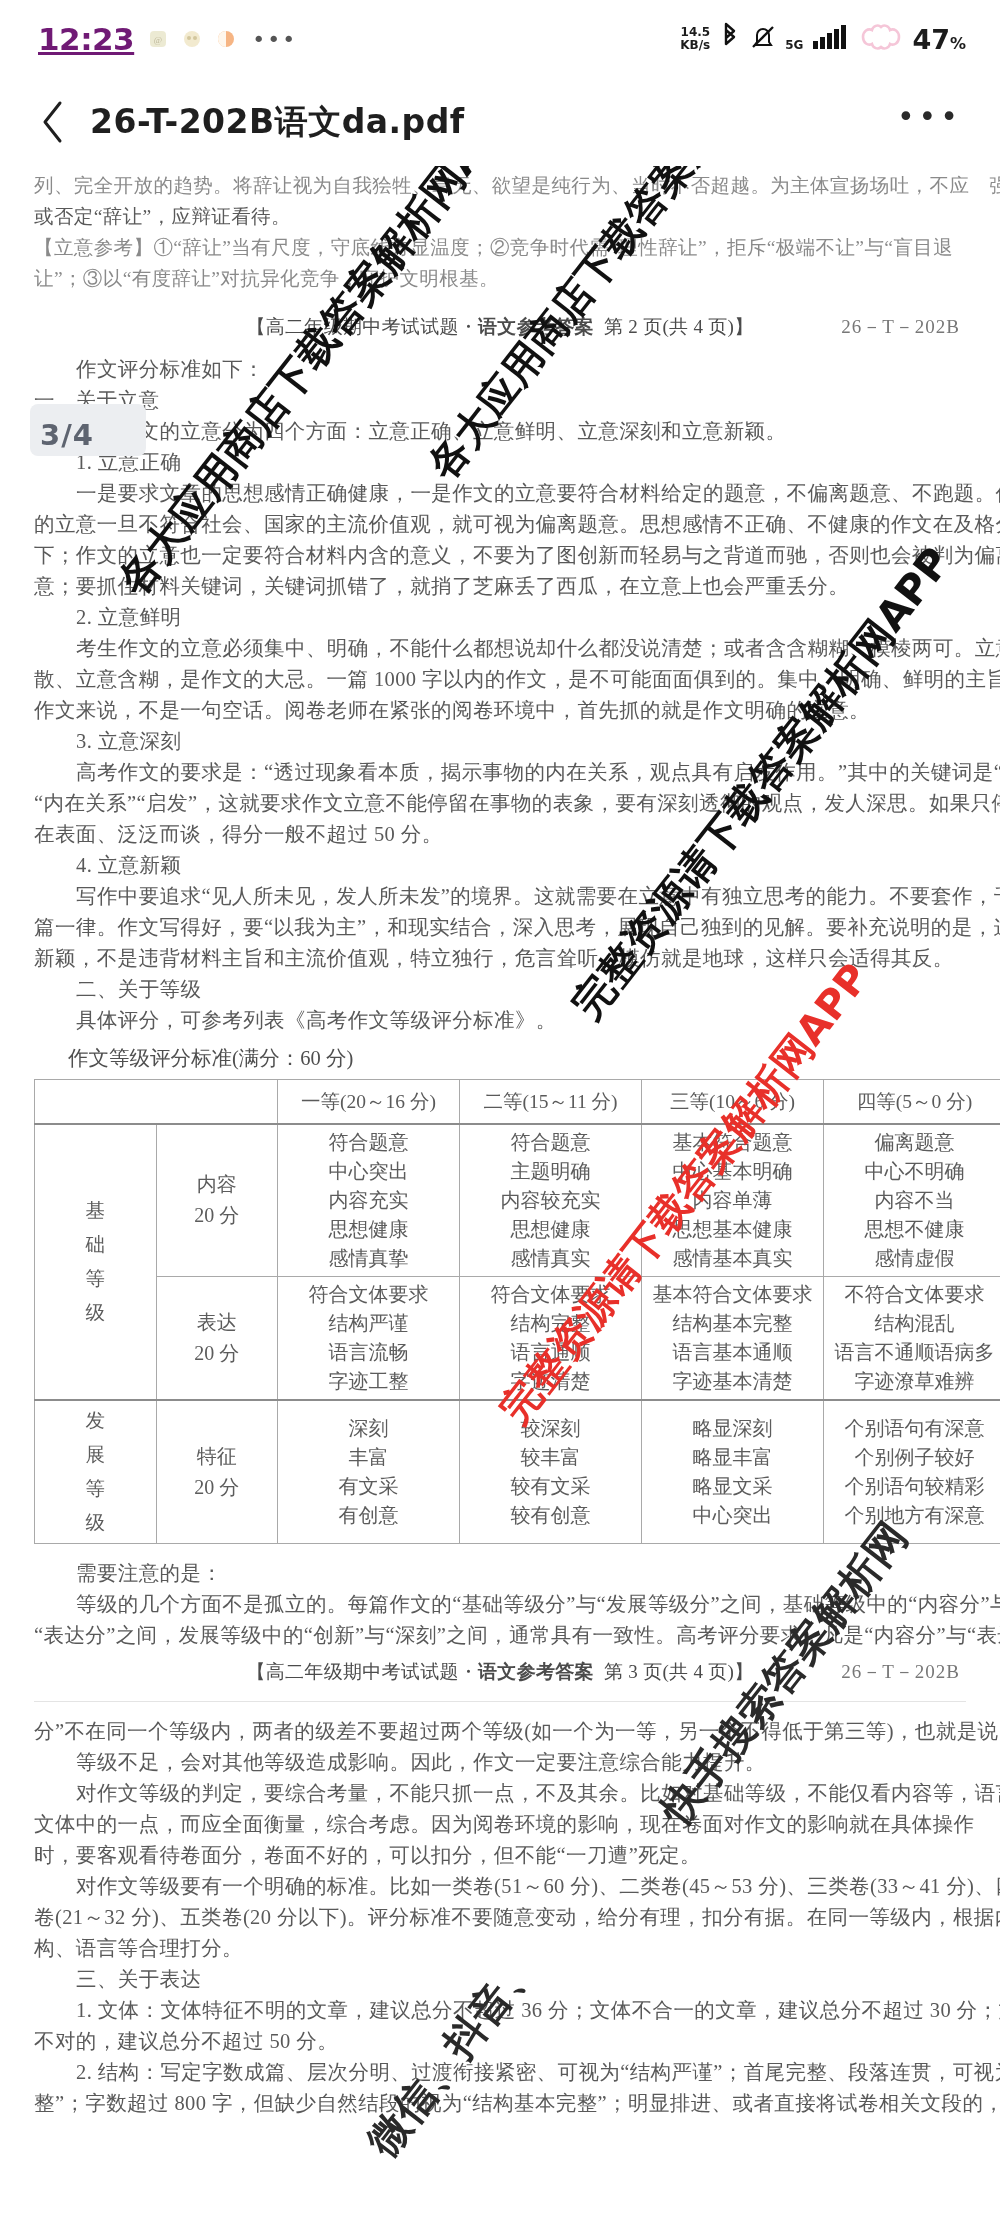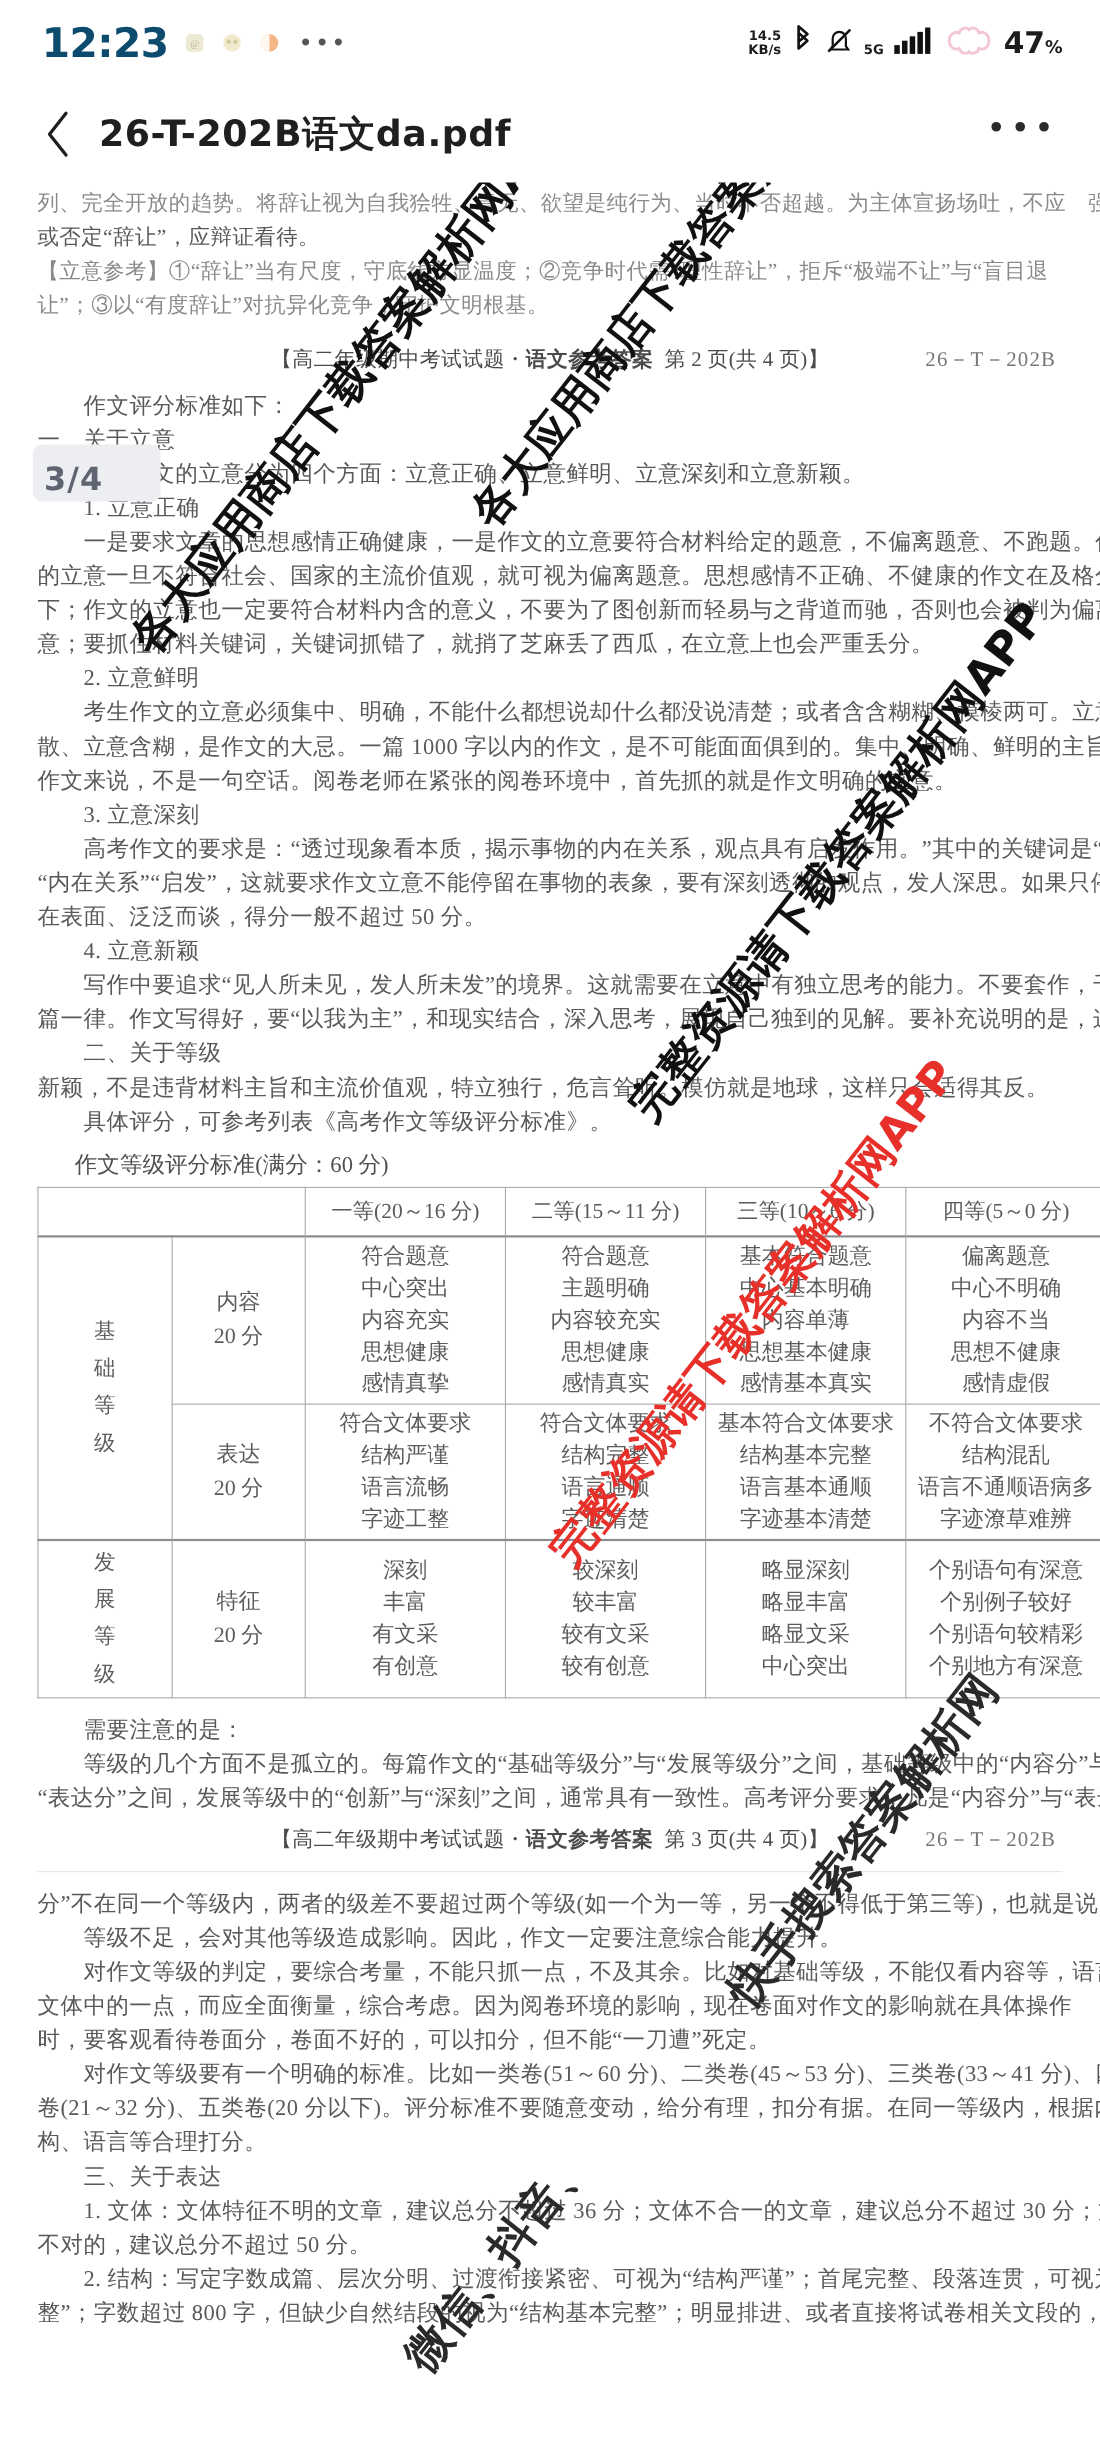--- a/index.html
+++ b/index.html
@@ -16,24 +16,25 @@
   .statusbar {
     height: 78px;
     display: flex;
     align-items: center;
     justify-content: space-between;
     padding: 0 34px 0 38px;
   }
   .sb-left { display: flex; align-items: center; gap: 14px; }
   .sb-clock {
     font-family: "DejaVu Sans", sans-serif;
-    font-size: 37px;
+    font-size: 31px;
     font-weight: 700;
-    color: #0c4a6e;
+    color: #701a75;
     letter-spacing: -0.5px;
+    text-decoration: underline;
   }
   .sb-mini-icon {
     width: 20px; height: 20px;
     display: inline-block;
     opacity: .55;
   }
   .sb-dots {
     font-family: "DejaVu Sans", sans-serif;
     font-size: 22px; color: #555; letter-spacing: 2px;
     margin-left: 2px;
@@ -334,22 +335,22 @@
         <div class="ln ind">考生作文的立意必须集中、明确，不能什么都想说却什么都没说清楚；或者含含糊糊、模棱两可。立意分</div>
         <div class="ln">散、立意含糊，是作文的大忌。一篇 1000 字以内的作文，是不可能面面俱到的。集中、明确、鲜明的主旨对高考</div>
         <div class="ln">作文来说，不是一句空话。阅卷老师在紧张的阅卷环境中，首先抓的就是作文明确的立意。</div>
         <div class="ln ind">3. 立意深刻</div>
         <div class="ln ind">高考作文的要求是：“透过现象看本质，揭示事物的内在关系，观点具有启发作用。”其中的关键词是“本质”</div>
         <div class="ln">“内在关系”“启发”，这就要求作文立意不能停留在事物的表象，要有深刻透彻的观点，发人深思。如果只停留</div>
         <div class="ln">在表面、泛泛而谈，得分一般不超过 50 分。</div>
         <div class="ln ind">4. 立意新颖</div>
         <div class="ln ind">写作中要追求“见人所未见，发人所未发”的境界。这就需要在立意中有独立思考的能力。不要套作，千</div>
         <div class="ln">篇一律。作文写得好，要“以我为主”，和现实结合，深入思考，展现自己独到的见解。要补充说明的是，这里的</div>
+        <div class="ln">新颖，不是违背材料主旨和主流价值观，特立独行，危言耸听。模仿就是地球，这样只会适得其反。</div>
         <div class="ln ind">二、关于等级</div>
-        <div class="ln">新颖，不是违背材料主旨和主流价值观，特立独行，危言耸听。模仿就是地球，这样只会适得其反。</div>
         <div class="ln ind">具体评分，可参考列表《高考作文等级评分标准》。</div>
       </div>
 
     <div class="spacer8"></div>
 
     <div class="tbl-caption">作文等级评分标准(满分：60 分)</div>
     <table class="grade">
       <tbody id="grade-tbody">
           <tr class="hdr">
             <td colspan="2"></td>

